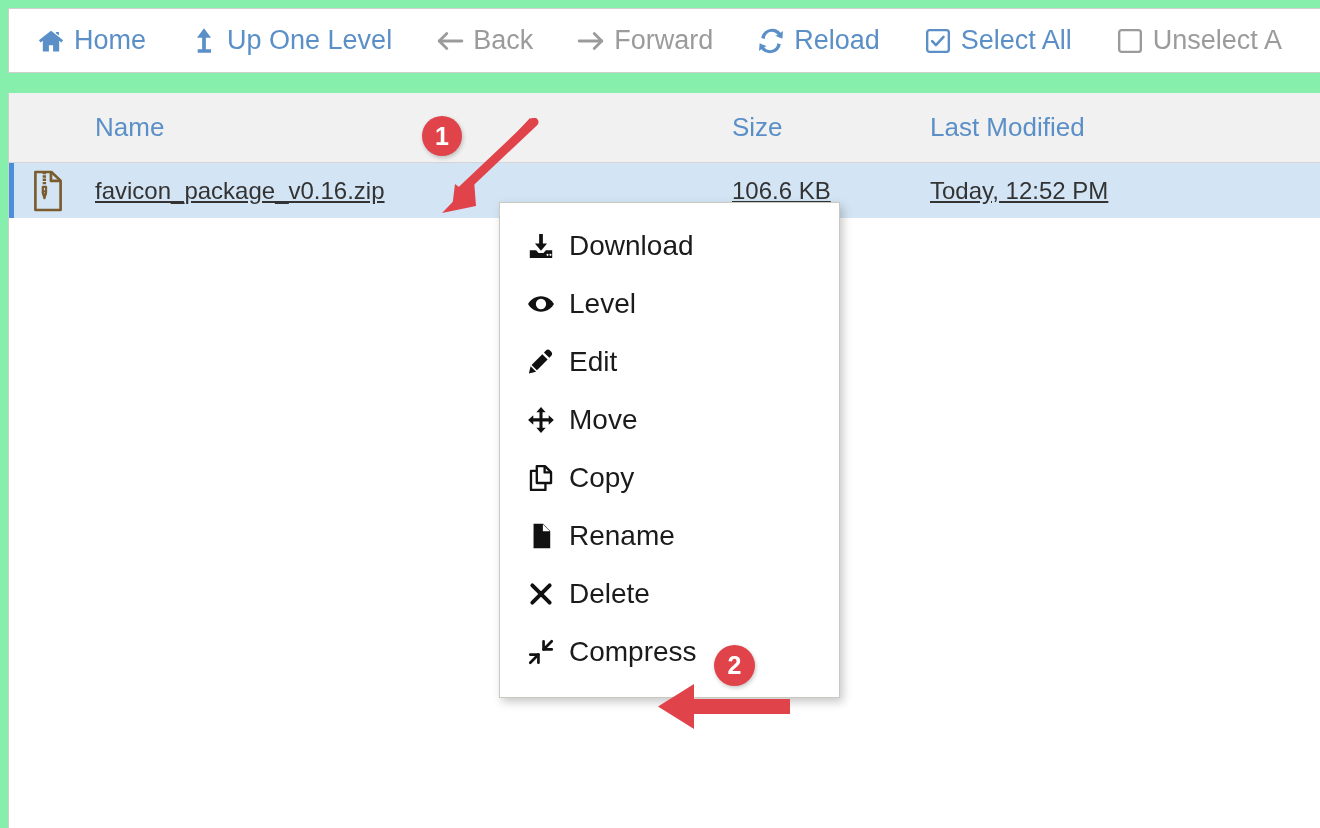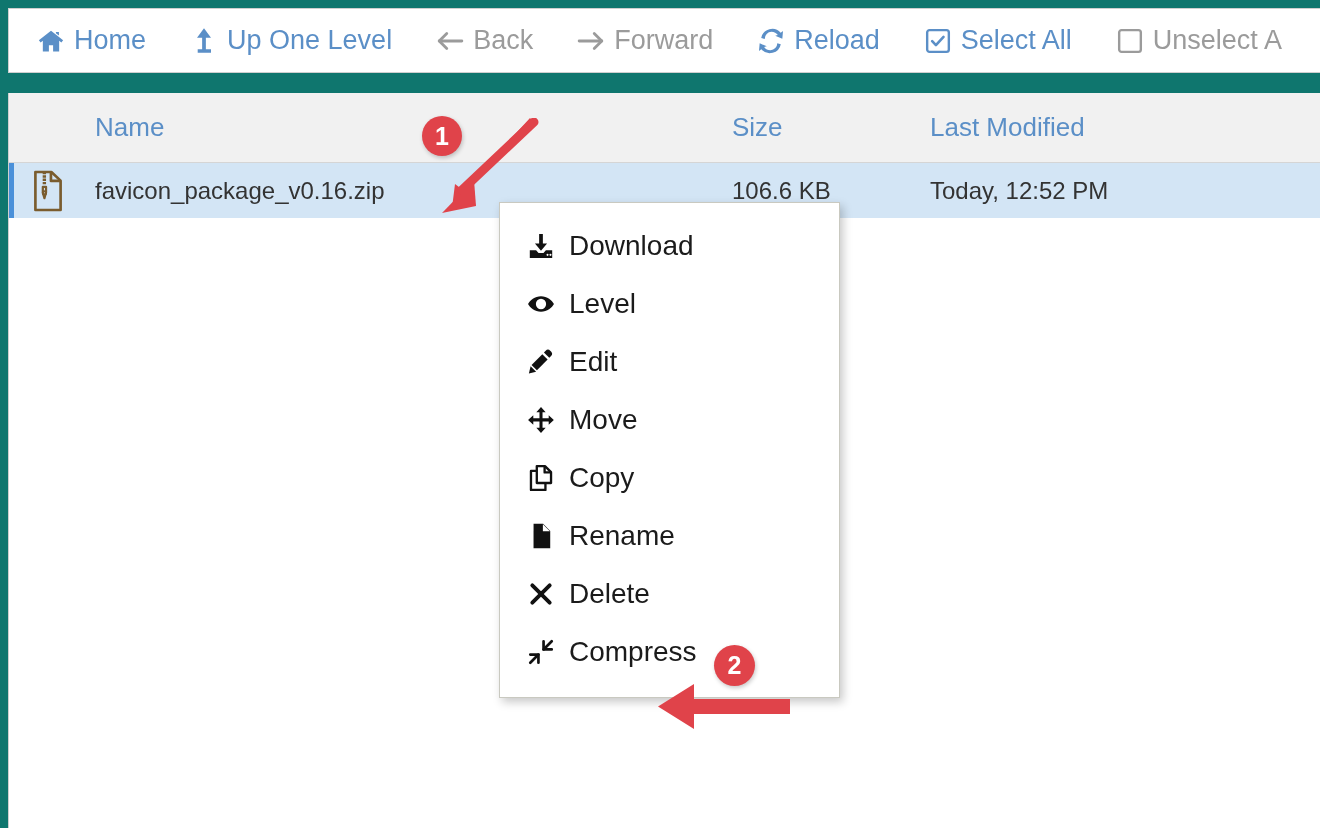--- a/index.html
+++ b/index.html
@@ -6,21 +6,21 @@
     margin: 0;
     padding: 0;
     background: #d9d9d4;
     font-family: "Liberation Sans", sans-serif;
   }
   #page {
     position: relative;
     width: 1320px;
     height: 828px;
     overflow: hidden;
-    background: #0f766e;
+    background: #86efac;
   }
 
   
   #toolbar {
     position: absolute;
     left: 8px;
     top: 8px;
     width: 1330px;
     height: 65px;
     background: #ffffff;
@@ -96,20 +96,21 @@
   #trow::before {
     content: "";
     position: absolute;
     left: 0; top: 0; bottom: 0;
     width: 5px;
     background: #4a90d9;
   }
   .td {
     font-size: 24px;
     color: #333333;
+    text-decoration: underline;
   }
   #zipicon {
     display: flex;
     align-items: center;
     justify-content: center;
   }
 
   
   #ctxmenu {
     position: absolute;

